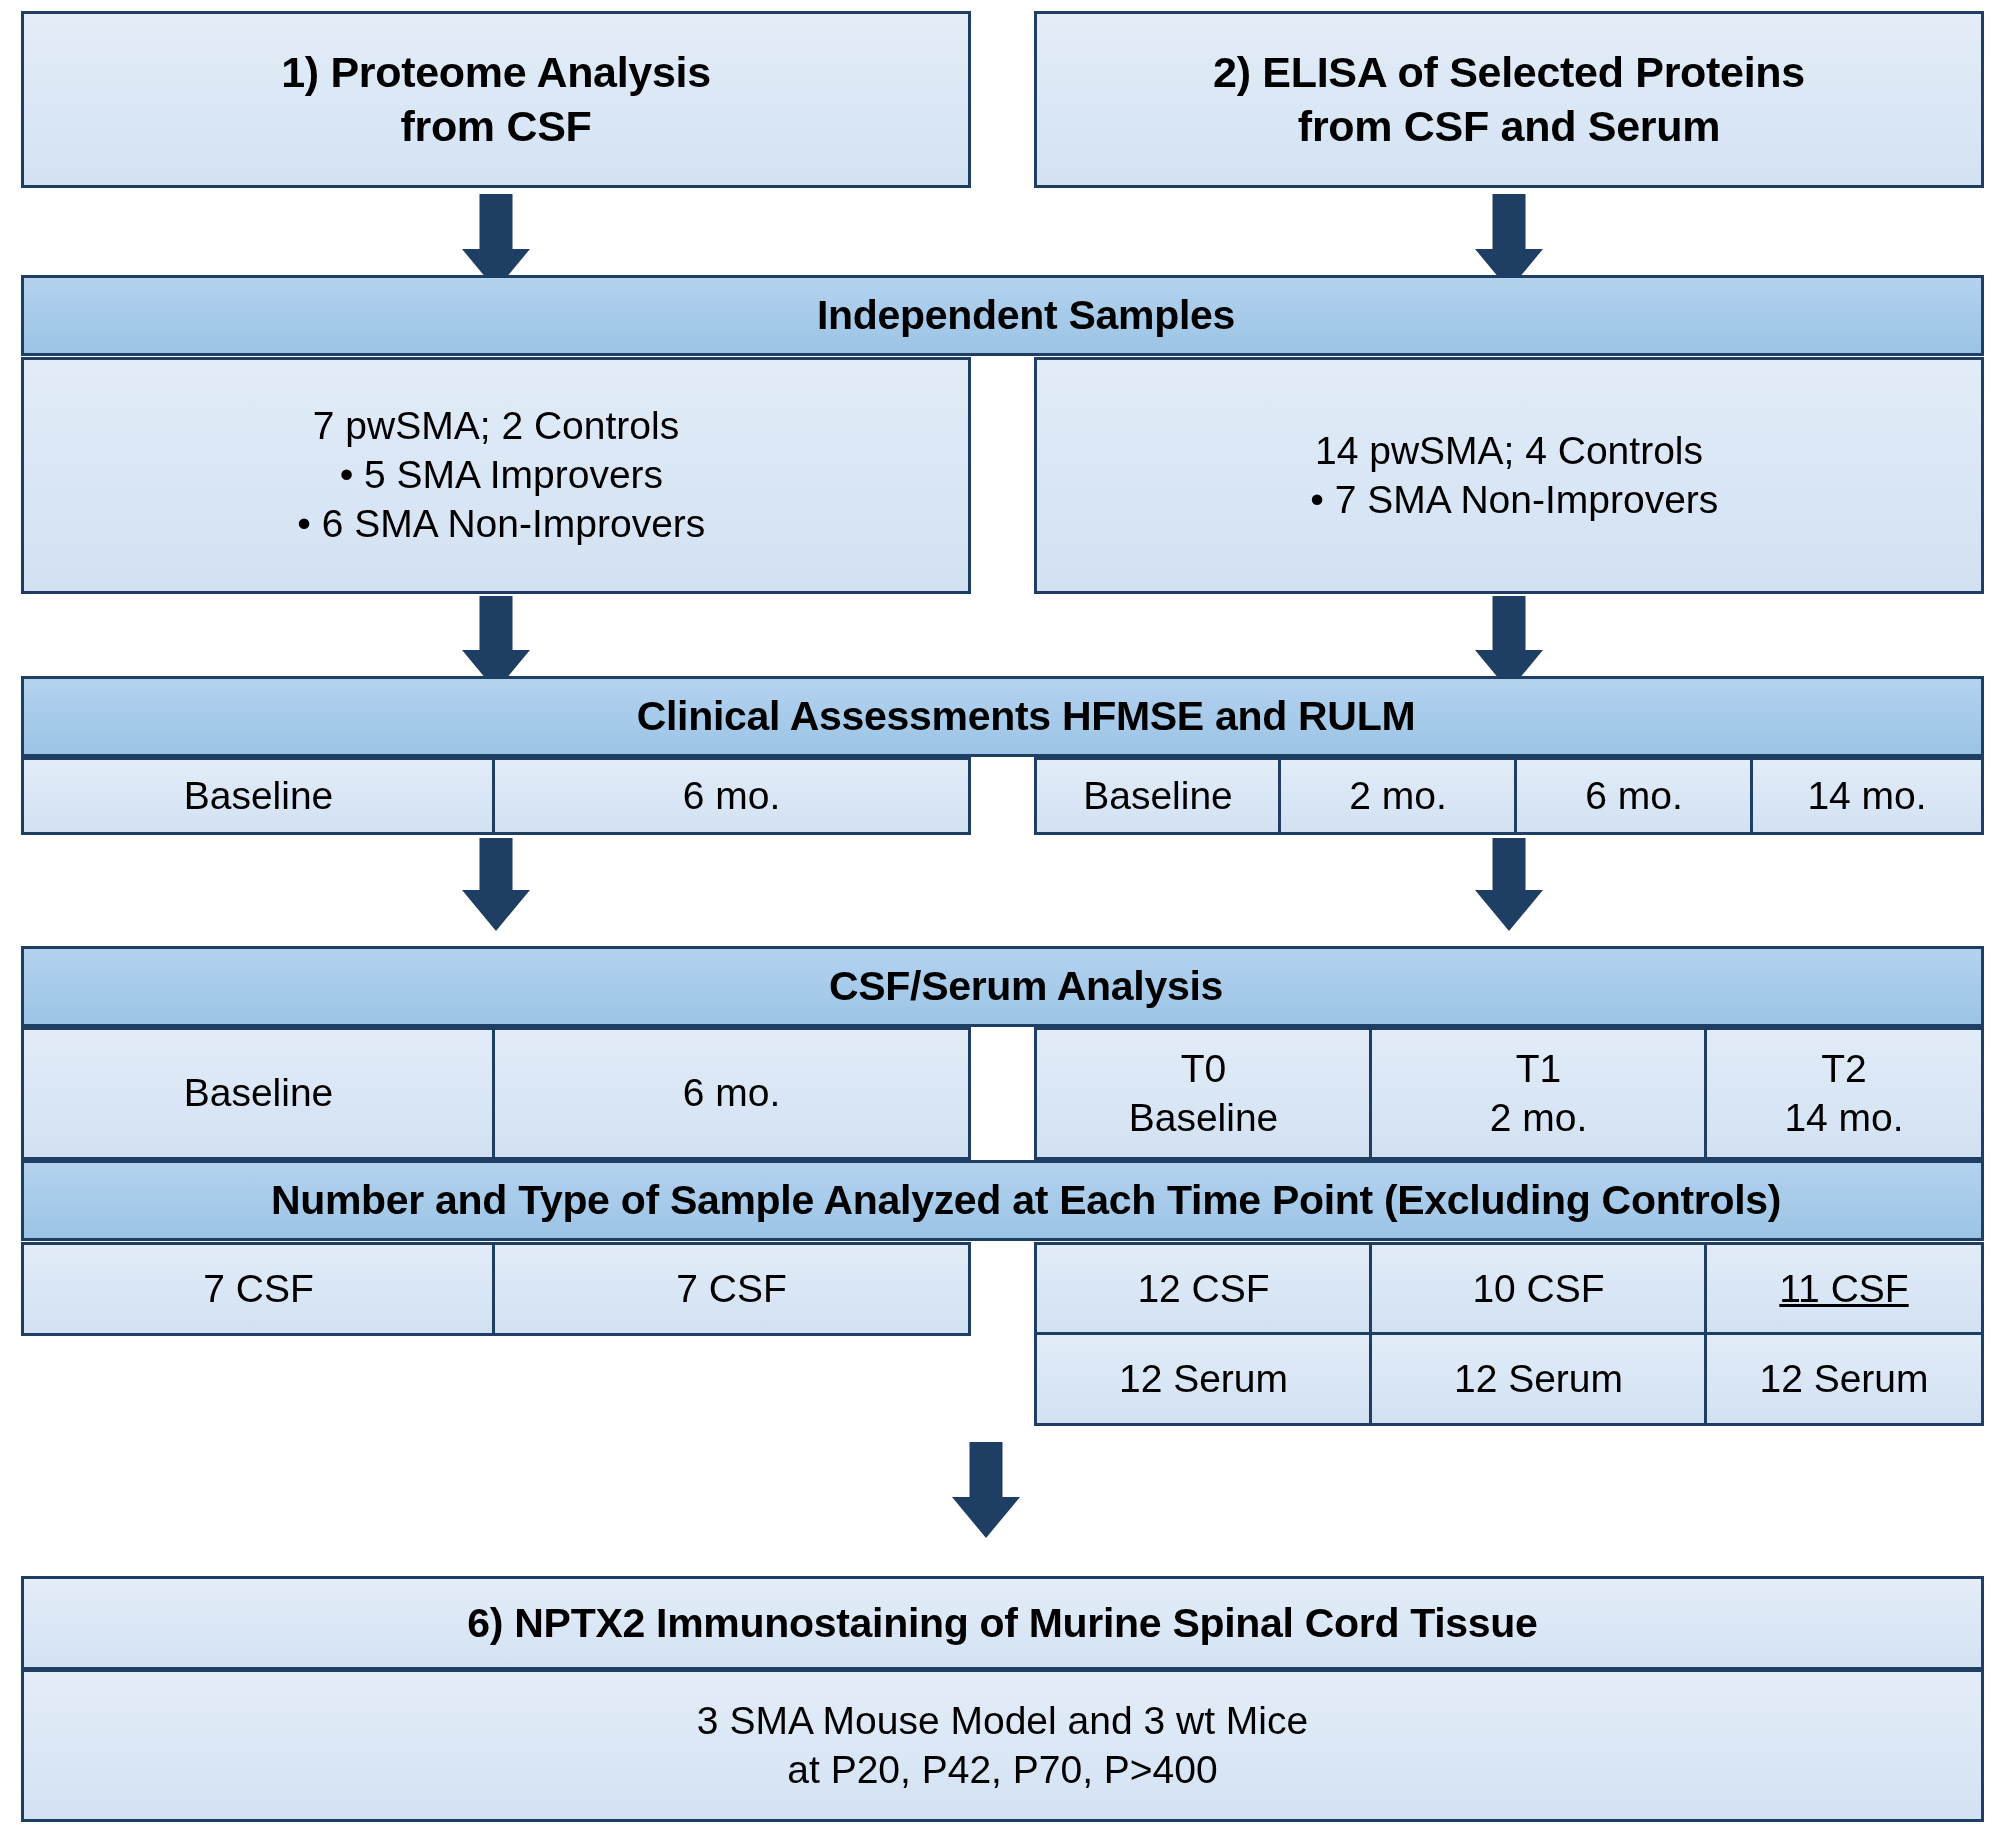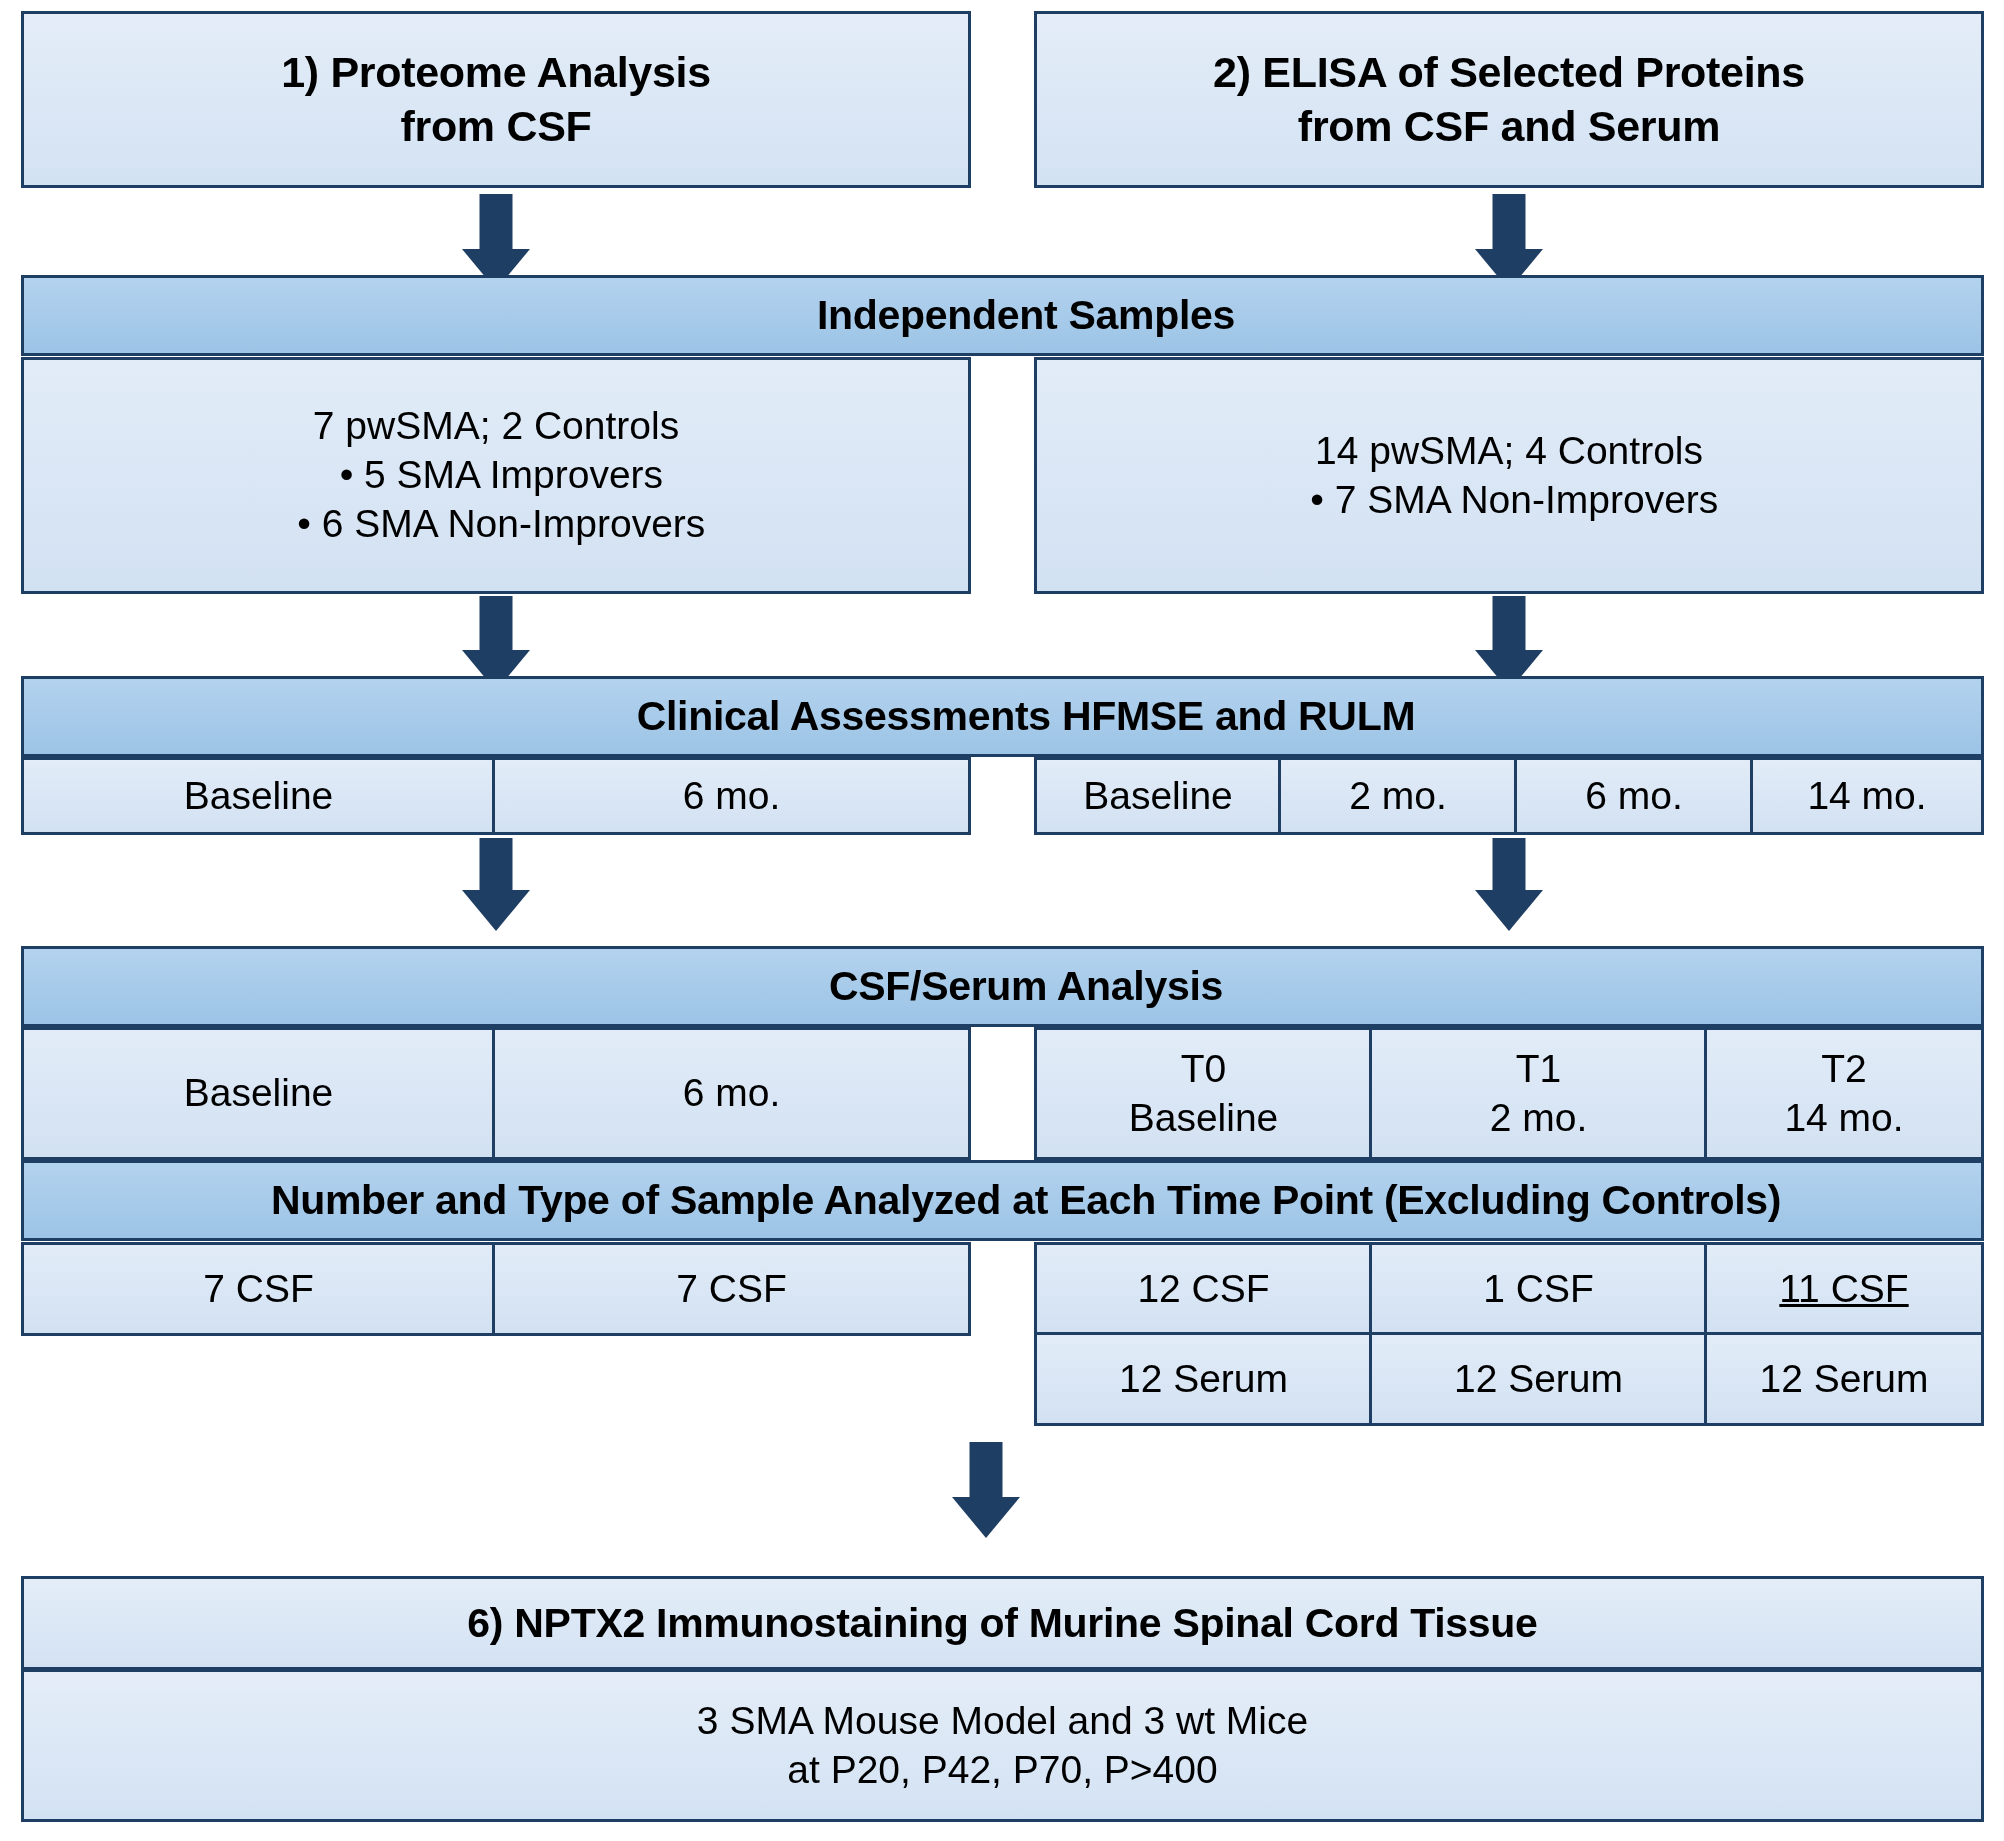--- a/index.html
+++ b/index.html
@@ -242,21 +242,21 @@
     <span>7 CSF</span>
   </div>
   <div class="cell t-cell" style="left:492px; top:1242px; width:479px; height:94px;">
     <span>7 CSF</span>
   </div>
 
   <div class="cell t-cell" style="left:1034px; top:1242px; width:339px; height:94px;">
     <span>12 CSF</span>
   </div>
   <div class="cell t-cell" style="left:1369px; top:1242px; width:339px; height:94px;">
-    <span>1 CSF</span>
+    <span>10 CSF</span>
   </div>
   <div class="cell t-cell" style="left:1704px; top:1242px; width:280px; height:94px;text-decoration:underline;">
     <span>11 CSF</span>
   </div>
 
   <div class="cell t-cell" style="left:1034px; top:1332px; width:339px; height:94px;">
     <span>12 Serum</span>
   </div>
   <div class="cell t-cell" style="left:1369px; top:1332px; width:339px; height:94px;">
     <span>12 Serum</span>

